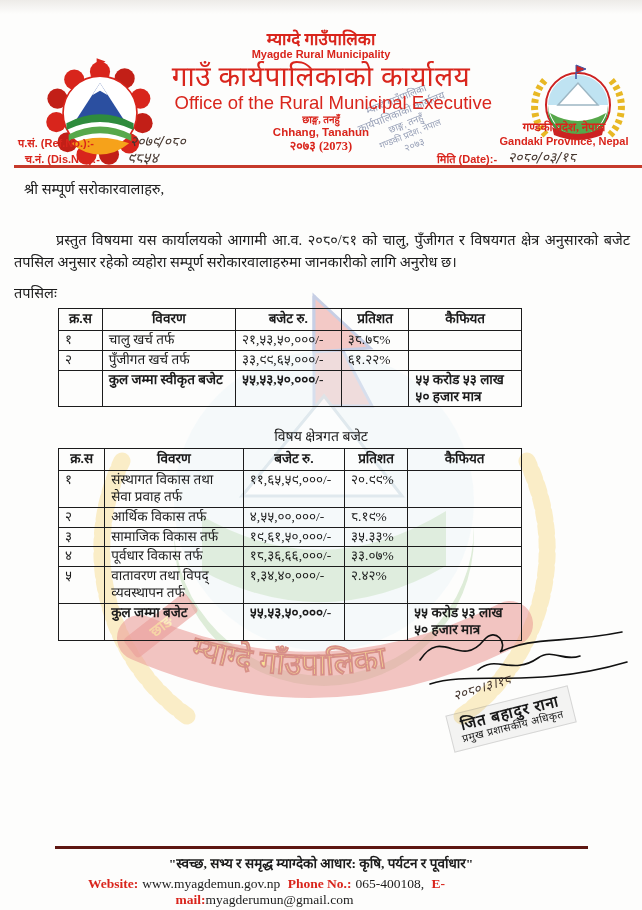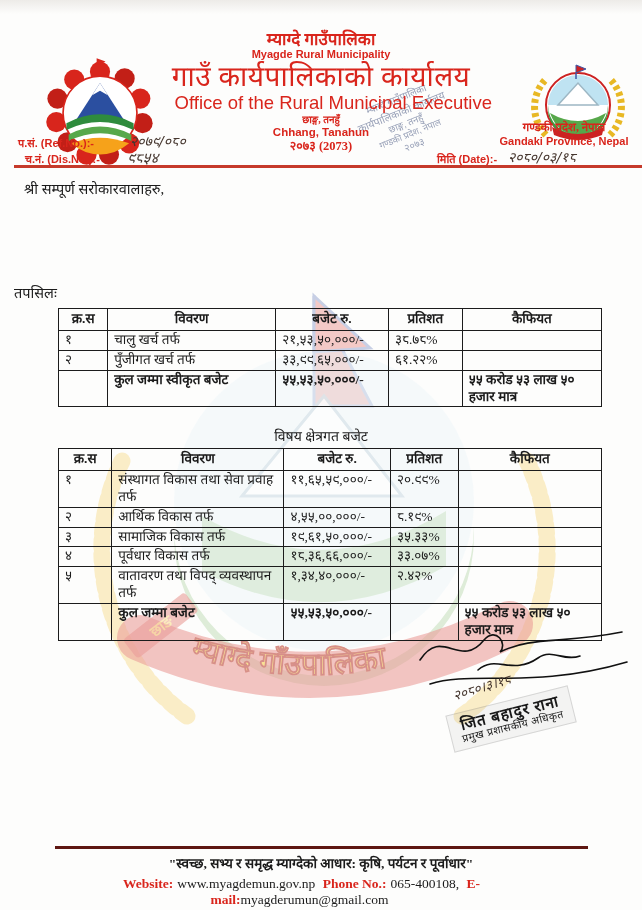--- a/index.html
+++ b/index.html
@@ -40,21 +40,21 @@
   .round-stamp .s5{font-size:10px;}
 
   
   .salutation{left:24px;top:178px;font-size:14.5px;z-index:3;}
   .subject{left:0;top:202px;width:642px;text-align:center;font-size:14.5px;font-weight:bold;z-index:3;}
   .para{left:14px;top:229px;width:616px;font-size:14.5px;line-height:1.55;text-align:justify;text-indent:42px;z-index:3;}
   .tapasil{left:14px;top:282px;font-size:14.5px;font-weight:normal;z-index:3;}
   .t2title{left:0;top:426px;width:642px;text-align:center;font-size:14px;z-index:3;}
 
   
-  table.budget{border-collapse:collapse;width:544px;z-index:3;position:absolute;left:58px;background:transparent;}
+  table.budget{border-collapse:collapse;width:464px;z-index:3;position:absolute;left:58px;background:transparent;}
   table.budget th,table.budget td{
     border:1.4px solid #1c1c1c;padding:1px 6px;font-size:13.5px;line-height:1.25;
     vertical-align:top;text-align:left;
   }
   table.budget th{text-align:center;font-weight:bold;padding:2px 4px;}
   td.num{text-align:left;}
   td.sn{text-align:left;padding-left:8px;}
   .totrow td{font-weight:bold;}
   .tbl1{top:308px;}
   .tbl2{top:448px;}
@@ -66,21 +66,21 @@
     left:448px;top:700px;transform:rotate(-14deg);z-index:4;text-align:center;
     padding:3px 10px;background:rgba(110,110,110,.07);
     border:1px solid rgba(110,110,110,.22);color:#191919;
   }
   .name-stamp .nm{font-size:15.5px;font-weight:bold;letter-spacing:1px;line-height:1.1;}
   .name-stamp .tl{font-size:10.5px;letter-spacing:.5px;line-height:1.2;}
 
   
   .foot-rule{left:55px;top:846px;width:533px;height:3px;background:#5e1712;z-index:3;}
   .slogan{left:0;top:854px;width:642px;text-align:center;font-size:13.5px;font-weight:bold;z-index:3;}
-  .contact{left:0;top:876px;width:531px;text-align:center;font-size:13.5px;z-index:3;margin-left:35px;}
+  .contact{left:0;top:876px;width:531px;text-align:center;font-size:13.5px;z-index:3;}
   .contact .lbl{color:#d9251c;font-weight:bold;}
   .contact span{margin:0 2px;}
 
   .wm{left:52px;top:286px;z-index:0;pointer-events:none;}
 </style>
 </head>
 <body>
 
 <div class="page">
 
@@ -170,20 +170,21 @@
 
   <div class="abs refrow red sans" style="left:18px;top:135px;">प.सं. (Ref.No.):-</div>
   <div class="abs hand" style="left:130px;top:131px;">२०७९/०८०</div>
   <div class="abs refrow red sans" style="left:25px;top:151px;">च.नं. (Dis.No.):-</div>
   <div class="abs hand" style="left:127px;top:147px;font-size:15px;">९८५४</div>
   <div class="abs refrow red sans" style="left:437px;top:151px;">मिति (Date):-</div>
   <div class="abs hand" style="left:508px;top:147px;">२०८०/०३/१८</div>
   <div class="abs hdr-rule"></div>
 
   <div class="abs salutation">श्री सम्पूर्ण सरोकारवालाहरु,</div>
+  <div class="abs para">प्रस्तुत विषयमा यस कार्यालयको आगामी आ.व. २०८०/८१ को चालु, पुँजीगत र विषयगत क्षेत्र अनुसारको बजेट तपसिल अनुसार रहेको व्यहोरा सम्पूर्ण सरोकारवालाहरुमा जानकारीको लागि अनुरोध छ।</div>
   <div class="abs tapasil">तपसिलः</div>
 
   <table class="budget tbl1">
     <colgroup>
         <col style="width:48px">
         <col style="width:164px">
         <col style="width:110px">
         <col style="width:72px">
         <col style="width:136px">
       </colgroup>

